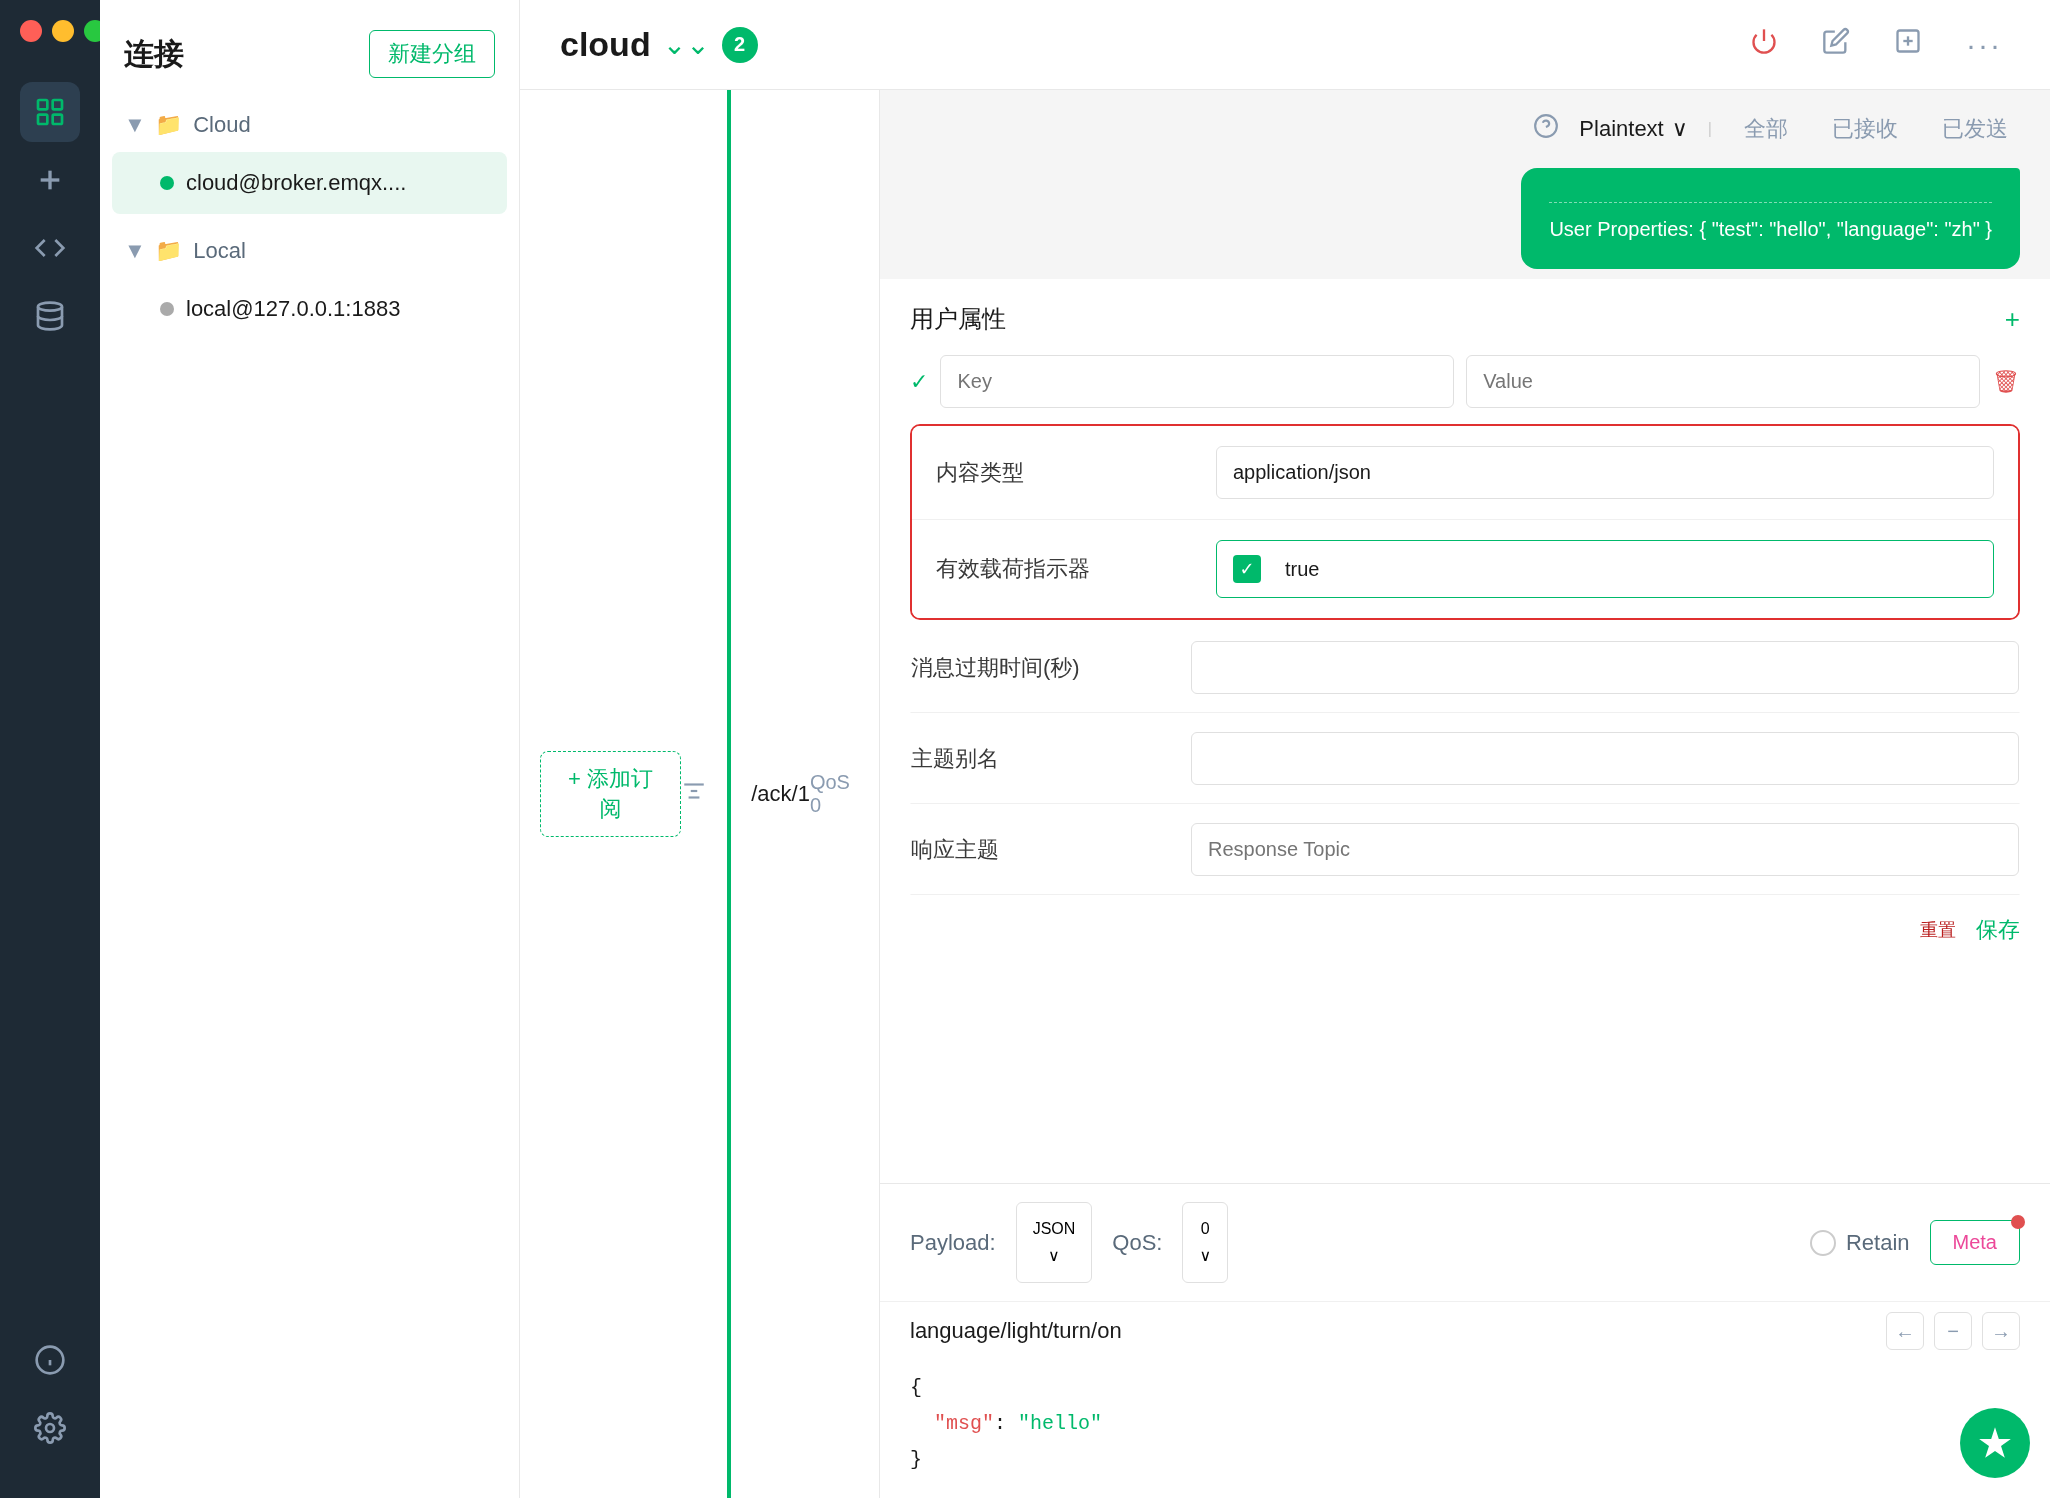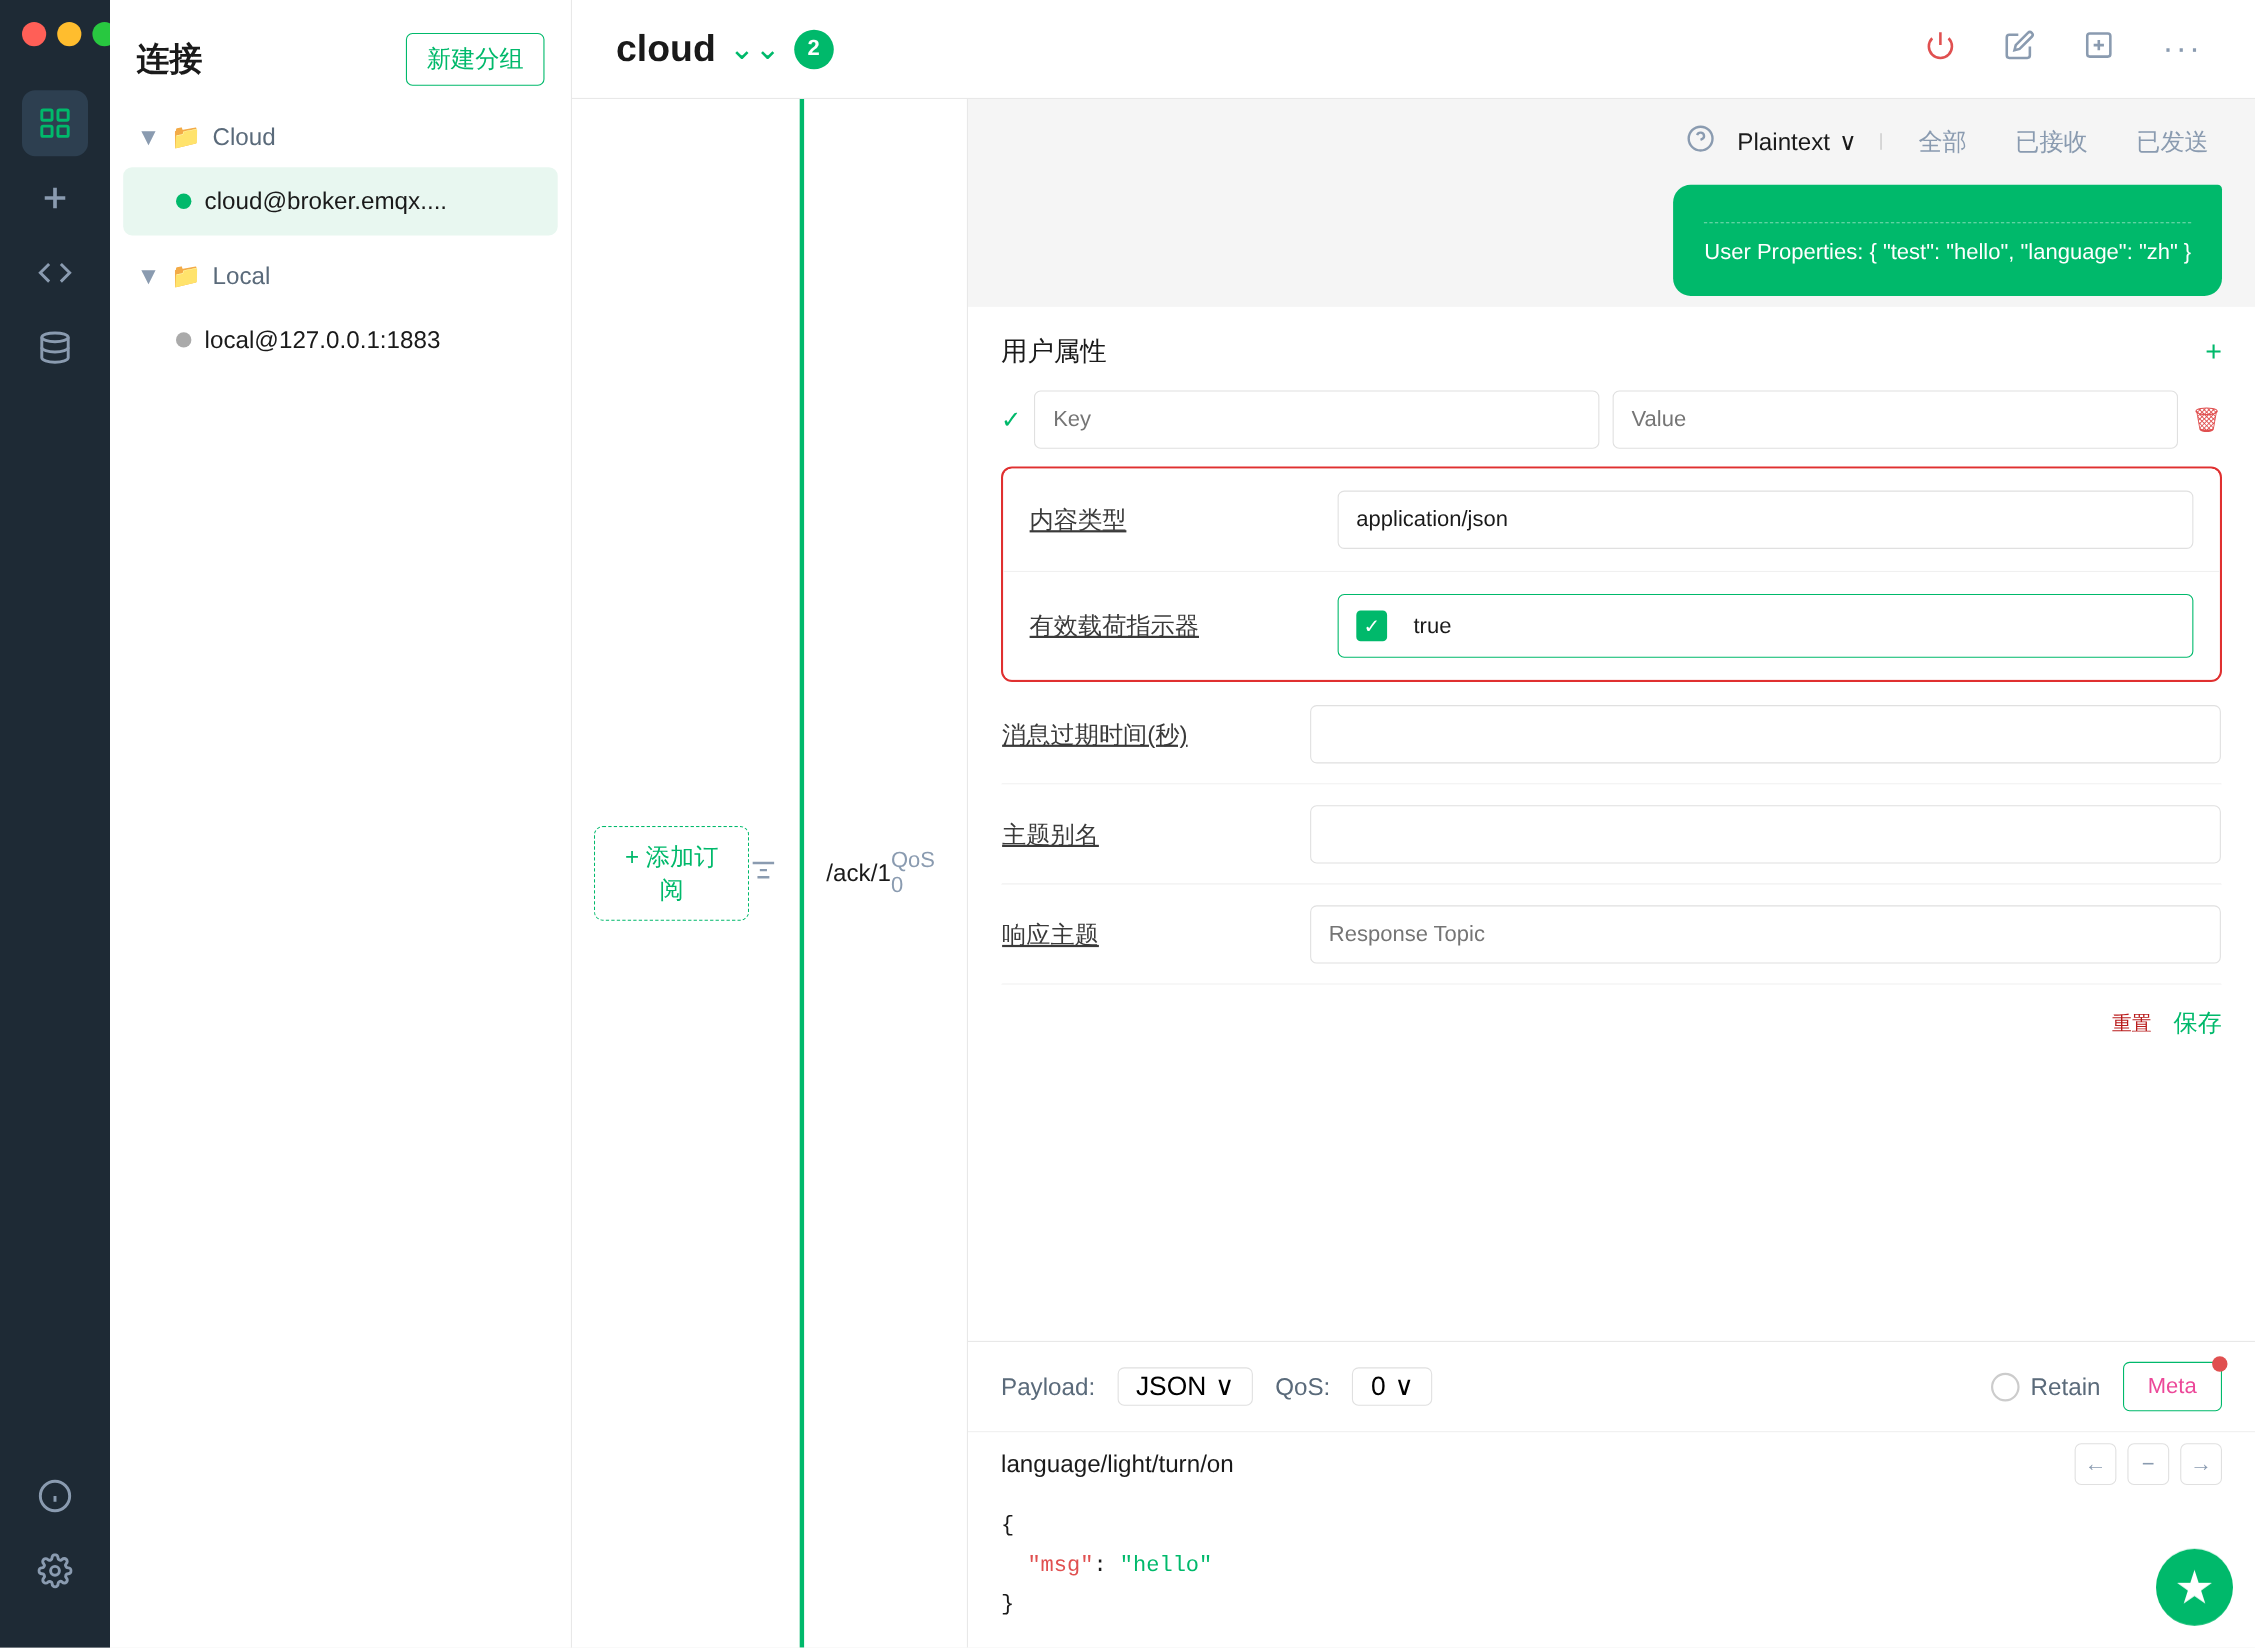--- a/index.html
+++ b/index.html
@@ -185,21 +185,21 @@
       padding: 14px 16px; font-size: 20px; color: #bbb; outline: none;
     }
     .prop-delete { color: #e05050; font-size: 22px; cursor: pointer; }
 
     .form-row {
       display: flex; align-items: center; margin-bottom: 0;
       border: 1px solid transparent;
       padding: 18px 0;
       border-bottom: 1px solid #f0f0f0;
     }
-    .form-label { width: 280px; font-size: 22px; color: #3a3a3a; flex-shrink: 0; text-decoration: underline; }
+    .form-label { width: 280px; font-size: 22px; color: #3a3a3a; flex-shrink: 0; }
     .form-input {
       flex: 1; border: 1px solid #e0e0e0; border-radius: 6px;
       padding: 14px 16px; font-size: 20px; outline: none; color: #1a1a1a;
     }
     .form-input.placeholder { color: #bbb; }
 
     
     .highlight-section {
       border: 2px solid #e03030;
       border-radius: 10px;
@@ -236,22 +236,22 @@
       background: #fff;
       border-top: 1px solid #e8e8e8;
       flex-shrink: 0;
     }
     .publish-toolbar {
       display: flex; align-items: center; gap: 20px; padding: 18px 30px;
     }
     .publish-label { font-size: 22px; color: #5a6a7a; }
     .publish-select {
       display: flex; align-items: center; gap: 8px;
-      border: 1px solid #e0e0e0; border-radius: 6px; padding: 2px 16px;
-      font-size: 24px; cursor: pointer;
+      border: 1px solid #e0e0e0; border-radius: 6px; padding: 17px 16px;
+      font-size: 16px; cursor: pointer; flex-direction: column;
     }
     .publish-spacer { flex: 1; }
     .retain-check { display: flex; align-items: center; gap: 10px; font-size: 22px; color: #5a6a7a; }
     .retain-circle { width: 26px; height: 26px; border: 2px solid #ccc; border-radius: 50%; }
     .meta-btn {
       border: 1.5px solid #00b96b; color: #ec4899; background: transparent;
       padding: 10px 22px; border-radius: 6px; font-size: 20px; cursor: pointer;
       position: relative;
     }
     .meta-dot { position: absolute; top: -6px; right: -6px; width: 14px; height: 14px; background: #e05050; border-radius: 50%; }

